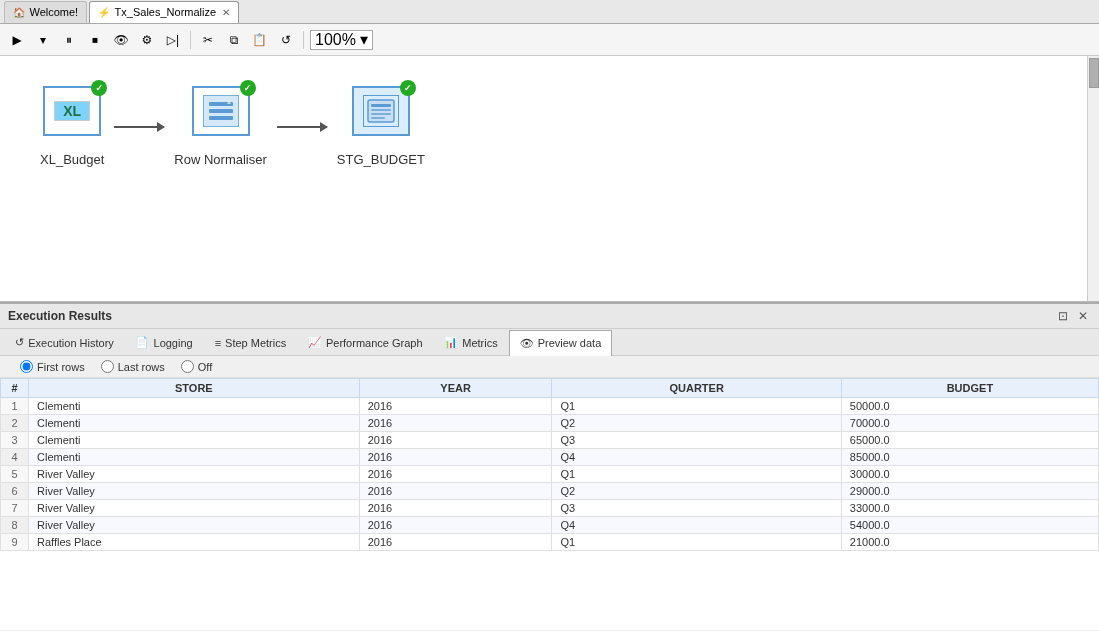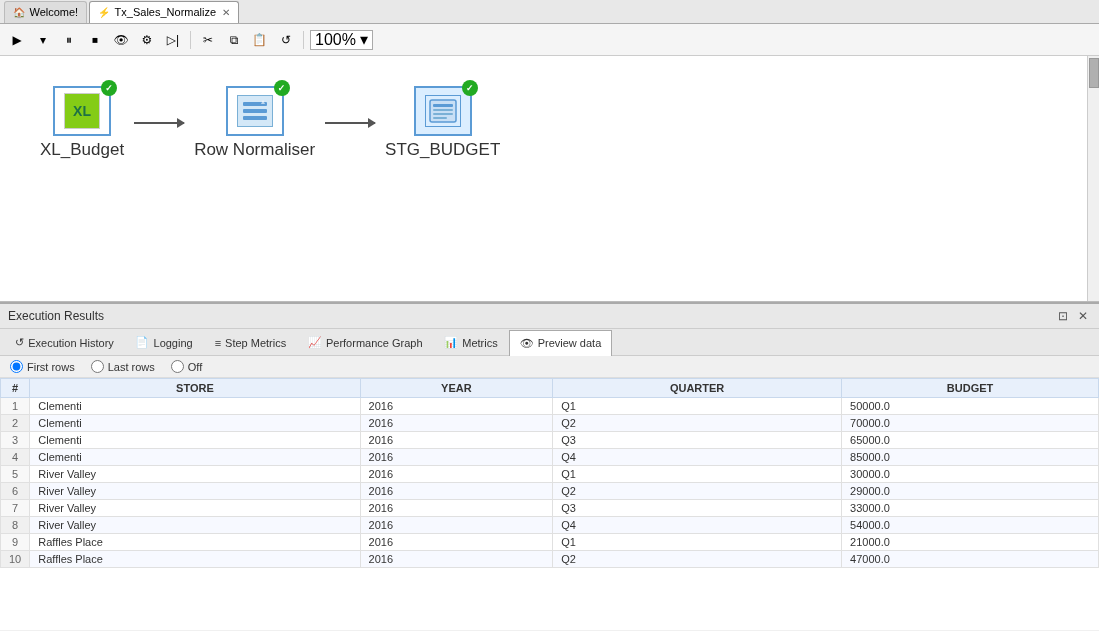--- a/index.html
+++ b/index.html
@@ -114,22 +114,22 @@
       height: 50px;
       border: 2px solid #5b9bd5;
       background: #fff;
       display: flex;
       align-items: center;
       justify-content: center;
       position: relative;
       font-size: 18px;
     }
     .node-label {
-      font-size: 17px;
-      margin-top: 4px;
+      font-size: 13px;
+      margin-top: 16px;
       color: #333;
       text-align: center;
       white-space: nowrap;
     }
     .check-badge {
       position: absolute;
       top: -8px;
       right: -8px;
       width: 16px;
       height: 16px;
@@ -160,24 +160,24 @@
       position: absolute;
       right: -1px;
       top: -4px;
       border-left: 8px solid #555;
       border-top: 5px solid transparent;
       border-bottom: 5px solid transparent;
     }
 
     
     .icon-xl {
-      background: #84cc16;
+      background: #7dd3fc;
       border: 1px solid #ccc;
       width: 36px;
-      height: 36px;
+      height: 20px;
       display: flex;
       align-items: center;
       justify-content: center;
       font-weight: bold;
       font-size: 13px;
       color: #1e7145;
     }
     .icon-xl span { color: #1e7145; }
 
     
@@ -217,21 +217,21 @@
     .results-header {
       display: flex;
       align-items: center;
       justify-content: space-between;
       padding: 4px 8px;
       background: #e8e8e8;
       border-bottom: 1px solid #ccc;
     }
     .results-title {
       font-size: 12px;
-      font-weight: normal;
+      font-weight: bold;
       color: #333;
     }
     .results-actions {
       display: flex;
       gap: 4px;
     }
     .results-action-btn {
       width: 16px;
       height: 16px;
       border: none;
@@ -275,21 +275,21 @@
     .result-tab .tab-icon-sm {
       margin-right: 4px;
       font-size: 11px;
     }
 
     
     .radio-row {
       display: flex;
       align-items: center;
       gap: 16px;
-      padding: 4px 10px;
+      padding: 4px 20px;
       background: #f0f0f0;
       border-bottom: 1px solid #ddd;
     }
     .radio-label {
       display: flex;
       align-items: center;
       gap: 4px;
       font-size: 11px;
       color: #333;
       cursor: pointer;
@@ -573,24 +573,17 @@
     <td>Q4</td>
     <td>54000.0</td>
   </tr>
           <tr>
     <td class="num-col">9</td>
     <td>Raffles Place</td>
     <td>2016</td>
     <td>Q1</td>
     <td>21000.0</td>
   </tr>
-          <tr>
-    <td class="num-col">10</td>
-    <td>Raffles Place</td>
-    <td>2016</td>
-    <td>Q2</td>
-    <td>47000.0</td>
-  </tr>
         </tbody>
     </table>
   </div>
 
 </div>
 
 </body></html>

